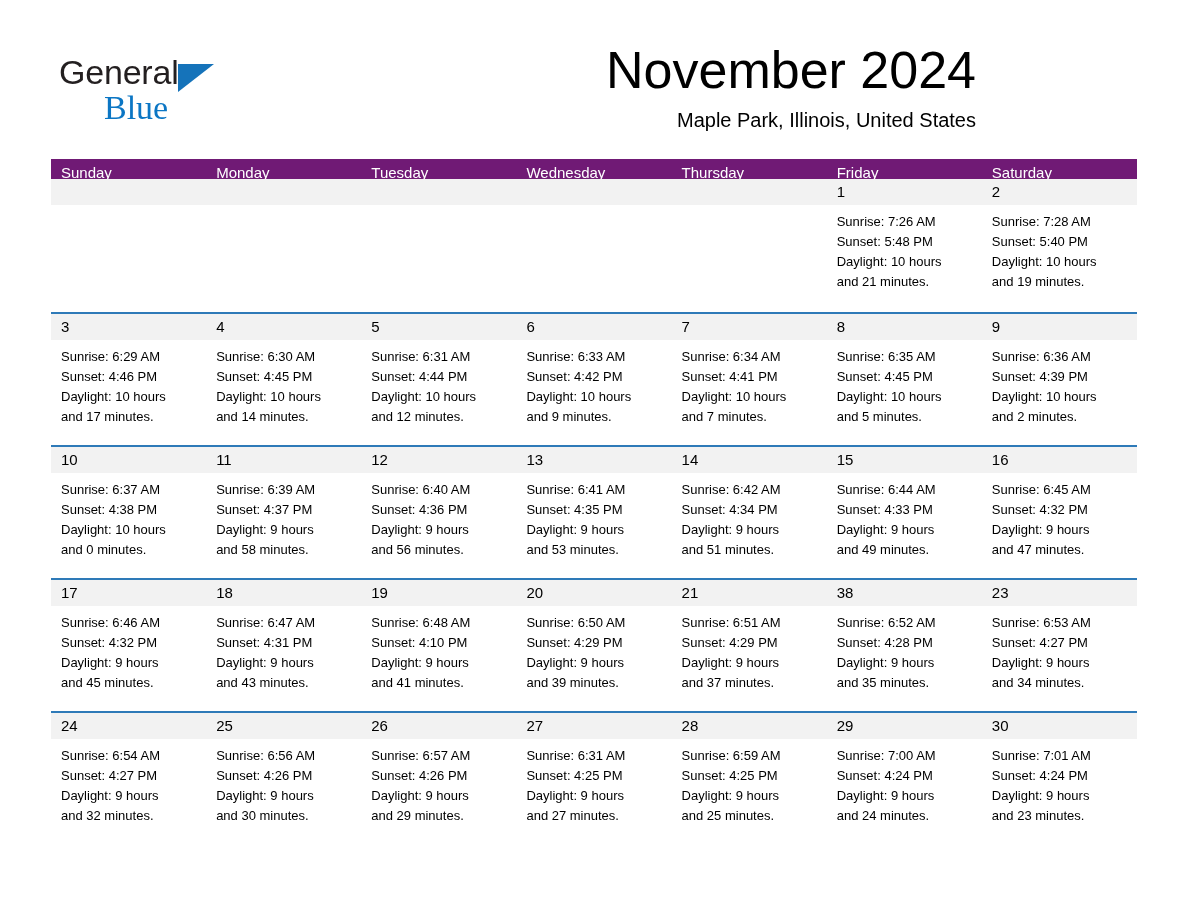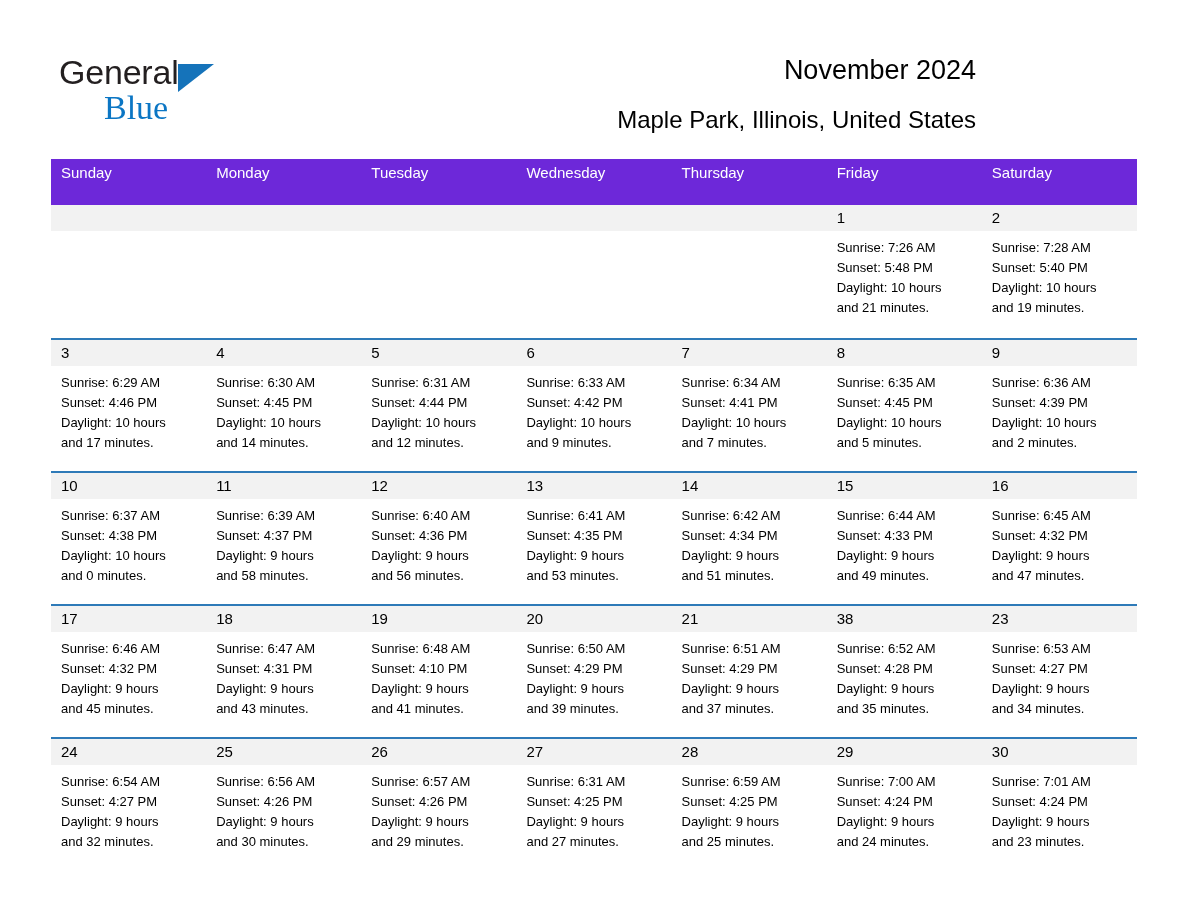--- a/index.html
+++ b/index.html
@@ -64,44 +64,44 @@
     line-height: 38px;
     font-family: Liberation Serif, serif;
   }
   .title-block {
     position: absolute;
     right: 52px;
     top: 46px;
     text-align: right;
   }
   .month-title {
-    font-size: 27px;
+    font-size: 52px;
     color: #000000;
     line-height: 48px;
     white-space: nowrap;
   }
   .location {
     margin-top: 12px;
-    font-size: 24px;
+    font-size: 20px;
     color: #000000;
     line-height: 28px;
     white-space: nowrap;
   }
 
   
   .calendar {
     position: absolute;
     left: 51px;
     top: 159px;
     width: 1086px;
   }
   .weekhead {
     display: flex;
-    background: #6d28d9;
-    height: 46px;
+    background: #701a75;
+    height: 20px;
   }
   .weekhead .dayname {
     flex: 1 1 0;
     color: #ffffff;
     font-size: 15px;
     line-height: 28px;
     padding-left: 10px;
     box-sizing: border-box;
     white-space: nowrap;
     overflow: hidden;

